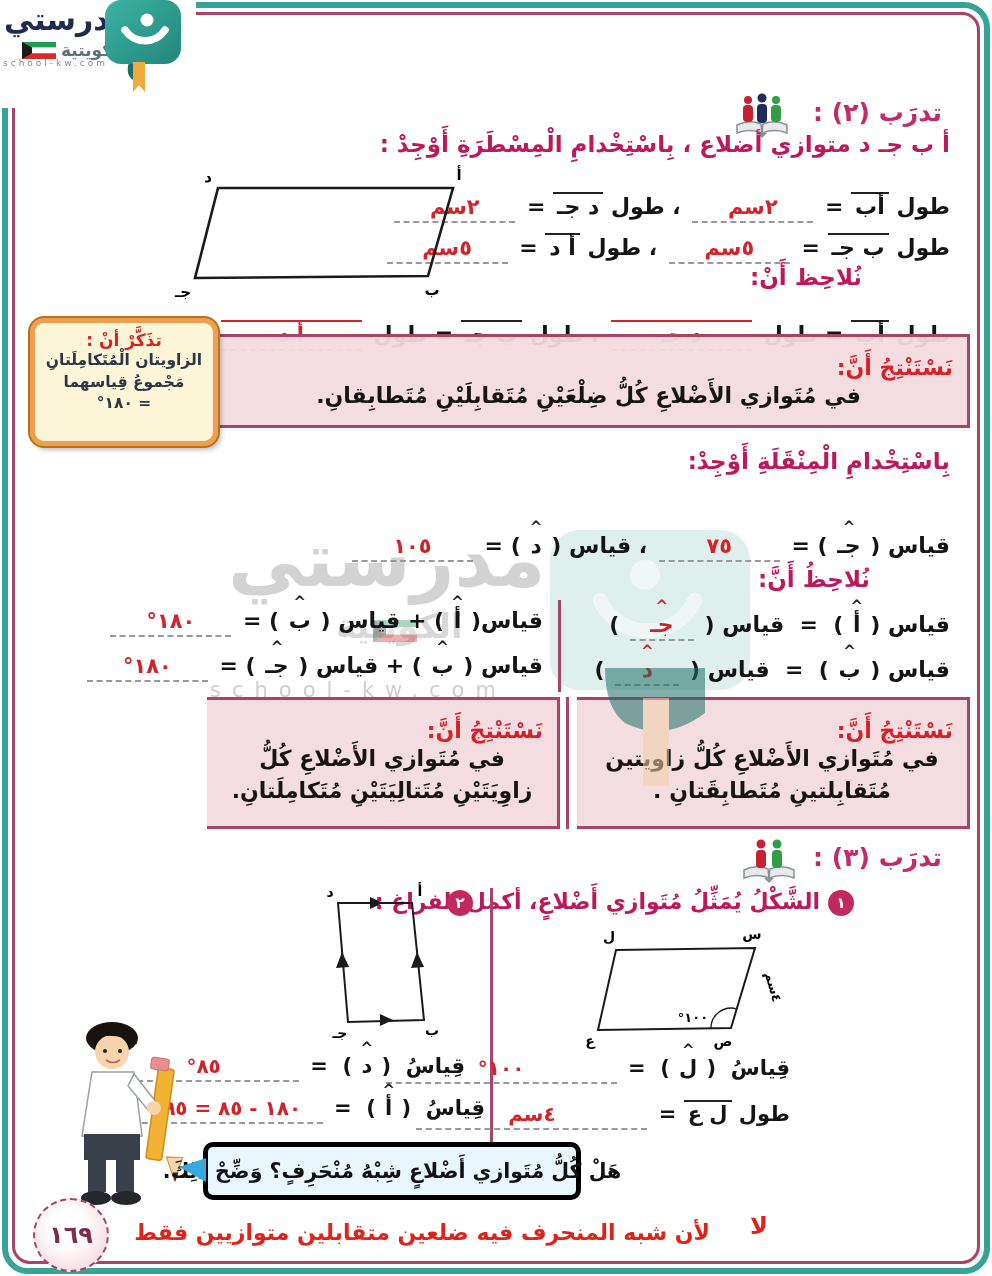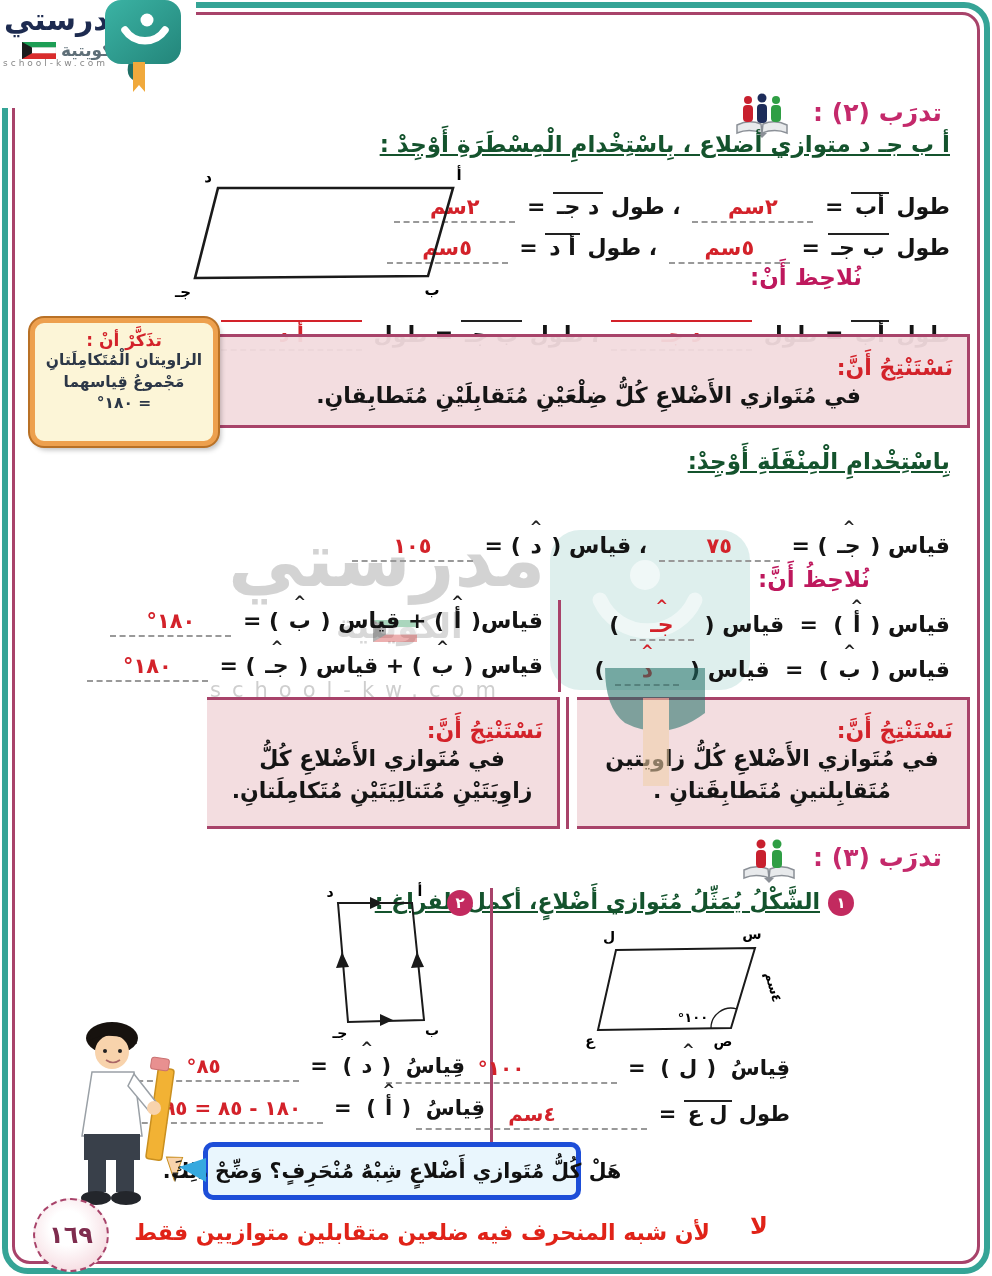--- a/index.html
+++ b/index.html
@@ -19,21 +19,21 @@
   .wm{position:absolute;z-index:0;pointer-events:none;}
   .wm-brand{left:228px;top:515px;font-size:76px;font-weight:bold;color:#c9c9c9;opacity:.8;}
   .wm-sub{left:336px;top:606px;font-size:34px;font-weight:bold;color:#d2d2d2;opacity:.85;}
   .wm-site{left:210px;top:678px;font-size:21px;letter-spacing:11px;color:#c6c6c6;opacity:.85;direction:ltr;}
   .wm-flag{left:373px;top:620px;opacity:.4;}
   .wm-icon{left:545px;top:470px;opacity:1;}
   .wm-fold{left:595px;top:668px;z-index:2;opacity:.55;}
   
   .abs{position:absolute;white-space:nowrap;z-index:1;}
   .trainhdr{color:#c4296b;font-size:25px;font-weight:bold;}
-  .intro{color:#14532d;font-size:23px;font-weight:bold;text-decoration:underline;}
+  .intro{color:#be185d;font-size:23px;font-weight:bold;}
   .redhdr{color:#be185d;font-size:23px;font-weight:bold;}
   .eqline{font-size:22px;font-weight:bold;color:#141414;padding-top:16px;}
   .q-line{font-size:21px;}
   
   .tk{white-space:pre;font-weight:bold;}
   .tk-a{color:#d3222a;border-bottom:2px dashed #999;display:inline-block;min-width:105px;
         text-align:center;padding:0 8px 2px;margin:0 4px;font-size:.95em;}
   .tk-bar{display:inline-block;border-top:2px solid #222;padding:1px 4px 0;line-height:1.05;}
   .tk-hat{position:relative;display:inline-block;margin:0 2px;}
   .tk-hat::after{content:"^";position:absolute;right:50%;transform:translateX(50%);top:-15px;
@@ -57,21 +57,21 @@
   .note{position:absolute;left:30px;top:318px;width:188px;height:128px;background:#fcf5d7;
         border:5px solid #eda04e;border-radius:14px;box-shadow:0 0 0 2px #b97126,3px 4px 5px rgba(0,0,0,.25);
         box-sizing:border-box;text-align:center;padding-top:7px;z-index:1;}
   .note .nt{color:#d3222a;font-weight:bold;font-size:17px;}
   .note .nb{color:#2c3747;font-weight:bold;font-size:15.5px;line-height:1.4;}
   
   .badge{position:absolute;width:26px;height:26px;border-radius:50%;background:#c22a5f;color:#fff;
          font-size:15px;font-weight:bold;display:flex;align-items:center;justify-content:center;z-index:1;}
   
   .bubble{position:absolute;left:203px;top:1142px;width:378px;height:58px;background:#e9f6fd;
-          border:5px solid #1d4ed8;border-radius:10px;display:flex;align-items:center;justify-content:center;
+          border:5px solid #000000;border-radius:10px;display:flex;align-items:center;justify-content:center;
           font-size:20.5px;font-weight:bold;color:#111;box-sizing:border-box;z-index:1;white-space:nowrap;}
   .bubble-tail{position:absolute;left:179px;top:1158px;width:0;height:0;border-top:9px solid transparent;
                border-bottom:15px solid transparent;border-right:27px solid #36a9df;z-index:1;}
   
   .ans-no{position:absolute;left:750px;top:1212px;color:#e02318;font-size:24px;font-weight:bold;z-index:1;}
   .ans-text{position:absolute;left:226px;top:1220px;width:484px;text-align:center;color:#e02318;
             font-size:22px;font-weight:bold;z-index:1;white-space:nowrap;}
   .pagenum{position:absolute;left:33px;top:1198px;width:72px;height:70px;border:2px dashed #a8436a;
            border-radius:50%;background:radial-gradient(circle at 45% 40%,#fff 30%,#f2ccd4);
            display:flex;align-items:center;justify-content:center;color:#7e2c4e;font-size:24px;

